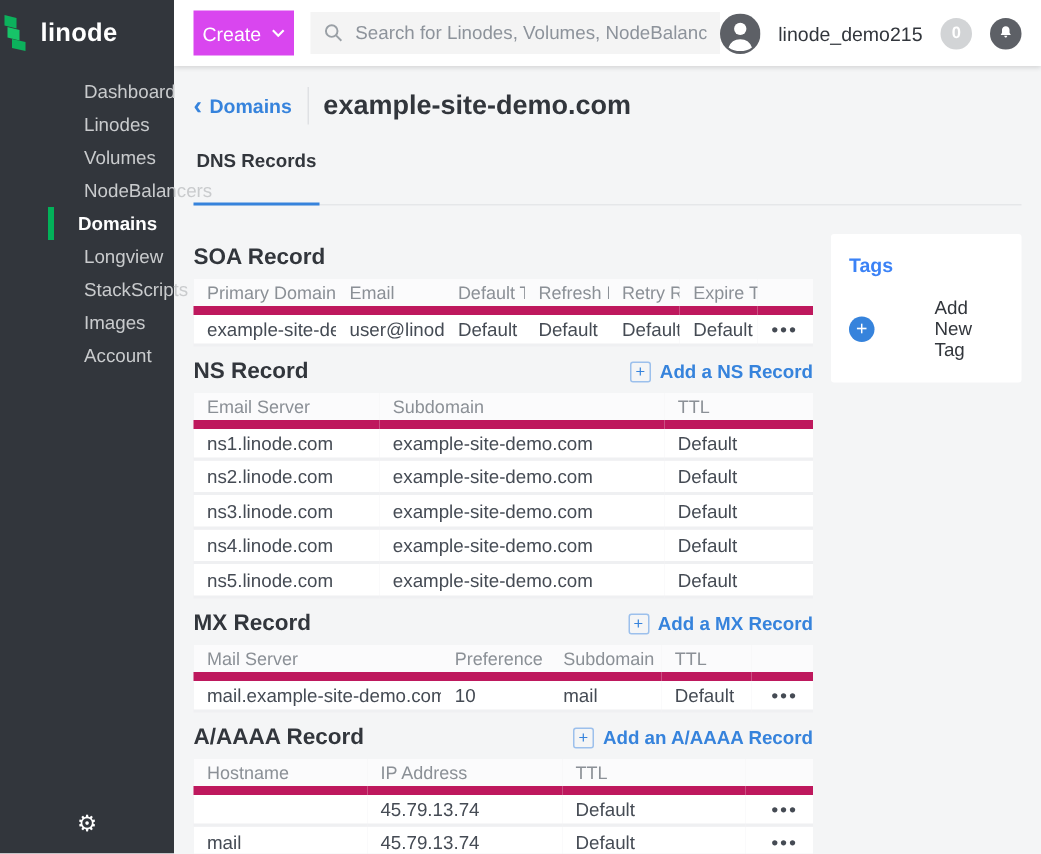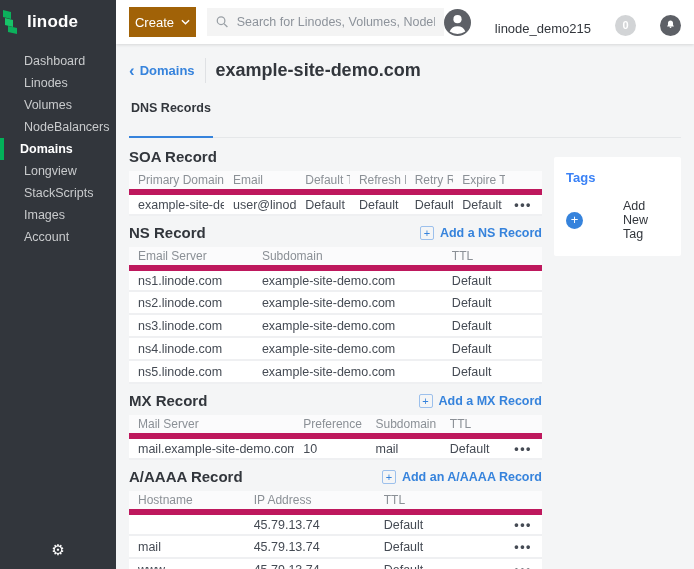--- a/index.html
+++ b/index.html
@@ -3,40 +3,40 @@
 <meta charset="utf-8">
 <style>
   * { margin:0; padding:0; box-sizing:border-box; }
   html,body { width:694px; height:569px; overflow:hidden; }
   body { font-family:"Liberation Sans", sans-serif; background:#f4f5f6; position:relative; }
 
   
   .sidebar { position:absolute; left:0; top:0; width:116px; height:569px; background:#32363c; z-index:6; }
   .logo { height:44px; display:flex; align-items:center; gap:7px; }
   .logo-text { color:#fff; font-size:17px; font-weight:bold; letter-spacing:0.2px; }
-  .nav { margin-top:6px; }
+  .nav { margin-top:6px;padding-left:32px; }
   .nav-item { padding:4px 0 4px 20px; color:#c9cbcd; font-size:12.5px; line-height:14px;
               border-left:4px solid transparent; cursor:pointer; }
   .nav-item.active { color:#fff; font-weight:bold; border-left-color:#02b159; padding-left:16px; }
   .gear-wrap { position:absolute; bottom:10px; width:100%; text-align:center; }
   .gear { color:#fff; font-size:15px; cursor:pointer; }
 
   
   .topbar { position:absolute; left:116px; top:0; width:578px; height:44px; background:#fff;
             box-shadow:0 1px 3px rgba(0,0,0,0.12); z-index:5; display:flex; align-items:center;
             padding:0 13px; }
-  .create-btn { background:#a16207; color:#fff; border:none; width:67px; height:30px; font-size:13px;
+  .create-btn { background:#d946ef; color:#fff; border:none; width:67px; height:30px; font-size:13px;
                 display:flex; align-items:center; justify-content:center; gap:7px; cursor:pointer;
                 font-family:inherit; flex:0 0 auto; }
   .search-box { flex:1 1 auto; max-width:298px; height:28px; background:#f4f4f4; display:flex;
                 align-items:center; padding:0 9px; gap:8px; margin-left:11px; }
   .search-box input { border:none; outline:none; background:transparent; width:100%; font-size:12.5px;
                       color:#555; font-family:inherit; }
   .search-box input::placeholder { color:#8d939b; }
-  .user-area { margin-left:auto; display:flex; align-items:flex-end; gap:24px; }
+  .user-area { margin-left:auto; display:flex; align-items:center; gap:12px; }
   .username { font-size:13px; color:#32363c; white-space:nowrap; }
   .round-badge { width:21px; height:21px; border-radius:50%; background:#d2d4d6; color:#fff;
                  font-size:11px; font-weight:bold; display:flex; align-items:center; justify-content:center;
                  cursor:pointer; }
   .bell-badge { width:21px; height:21px; border-radius:50%; background:#5d6066; display:flex;
                 align-items:center; justify-content:center; cursor:pointer; }
 
   
   .content { position:absolute; left:116px; top:44px; width:578px; height:525px; padding:0 13px; }
   .crumb-row { display:flex; align-items:center; gap:10px; margin-top:14px; }
@@ -48,21 +48,21 @@
 
   .tabbar { margin-top:15px; border-bottom:1px solid #e5e7e9; }
   .tab { display:inline-block; padding:0 2px 21px; margin-bottom:-1px; border-bottom:2px solid #3683dc;
          font-size:12.5px; font-weight:600; color:#32363c; cursor:pointer; }
 
   .content-grid { display:flex; gap:12px; margin-top:10px; align-items:flex-start; }
   .left-col { flex:0 0 413px; width:413px; }
   .right-col { flex:1 1 auto; }
 
   .section-head { display:flex; justify-content:space-between; align-items:center; margin:8px 0 6px; }
-  .section-head.first { margin-top:0; }
+  .section-head.first { margin-top:16px; }
   .section-title { font-size:15px; font-weight:bold; color:#32363c; }
   .add-link { display:flex; align-items:center; gap:6px; color:#3683dc; font-size:12.5px; font-weight:600;
               text-decoration:none; cursor:pointer; }
   .plus-box { width:14px; height:14px; border:1px solid #9cc0ec; border-radius:2px; font-size:11px;
               line-height:12px; text-align:center; font-weight:normal; color:#3683dc; }
 
   .tbl { width:100%; border-collapse:collapse; table-layout:fixed; }
   .tbl thead td { background:#fbfbfc; color:#8b9096; font-size:12px; height:21px; padding-left:9px;
                   border-bottom:6px solid #be185d; overflow:hidden; white-space:nowrap; }
   .tbl tbody td { background:#fff; color:#454b54; font-size:12.5px; height:23px; padding-left:9px;

